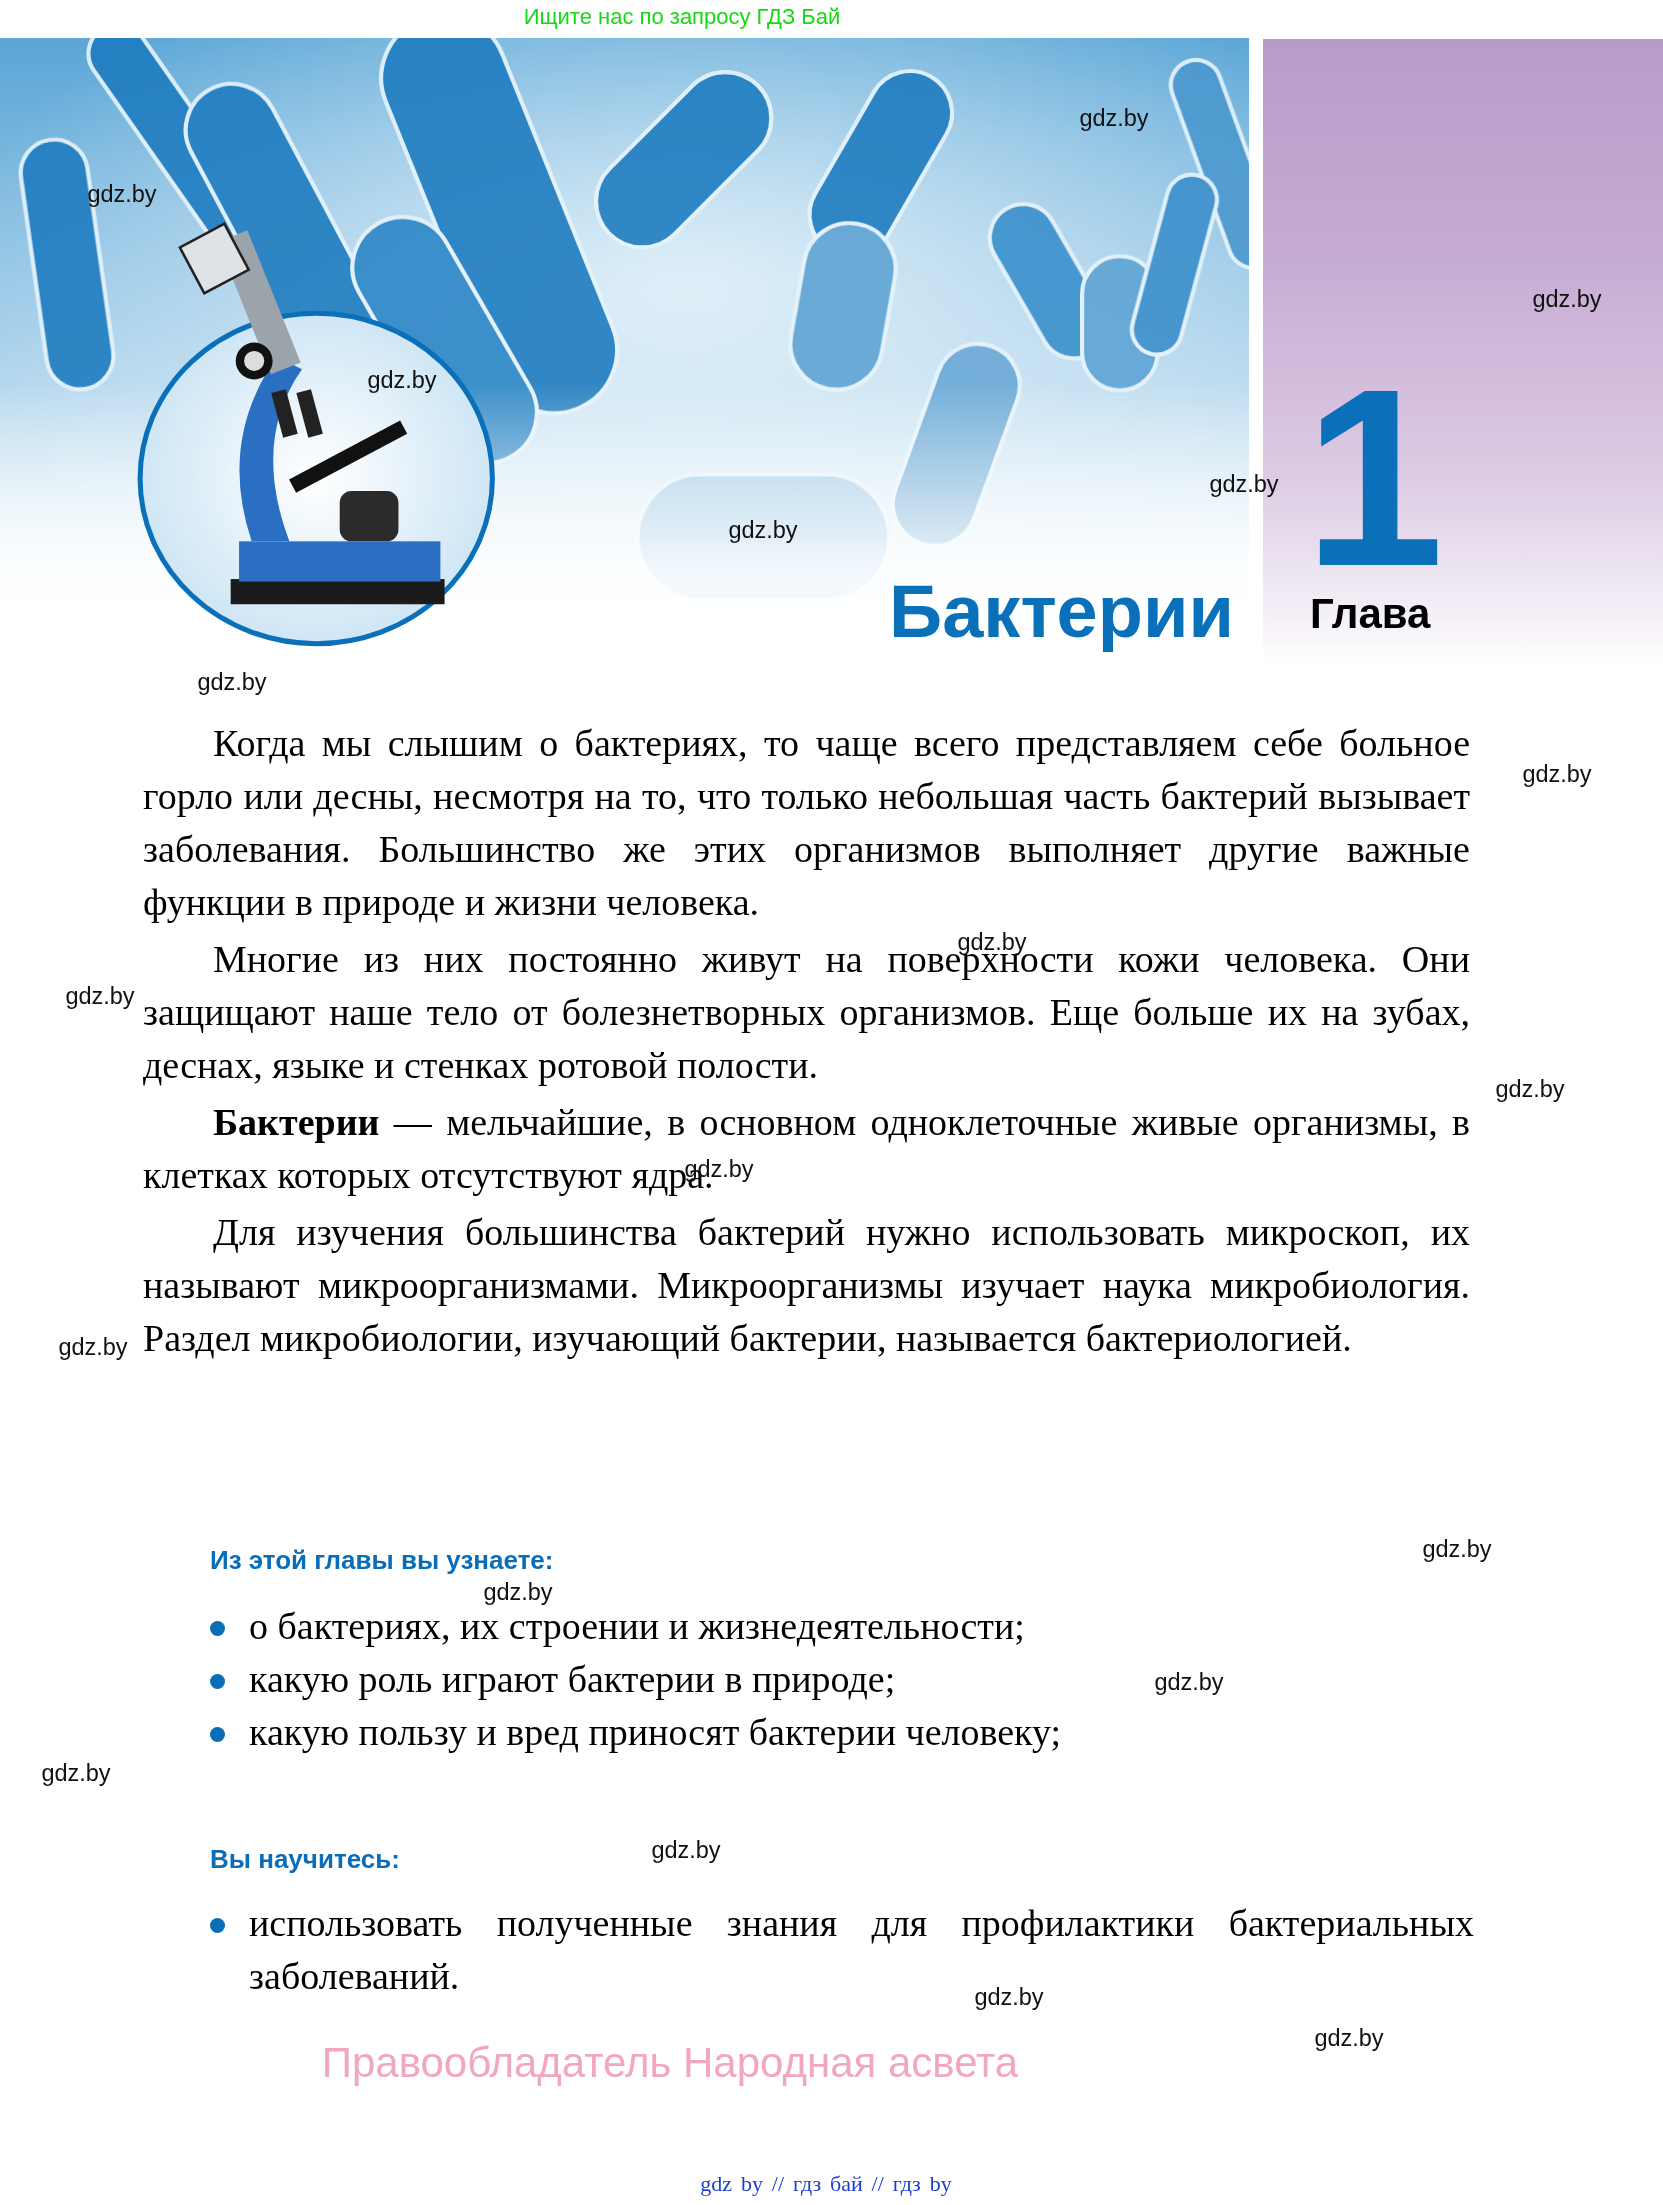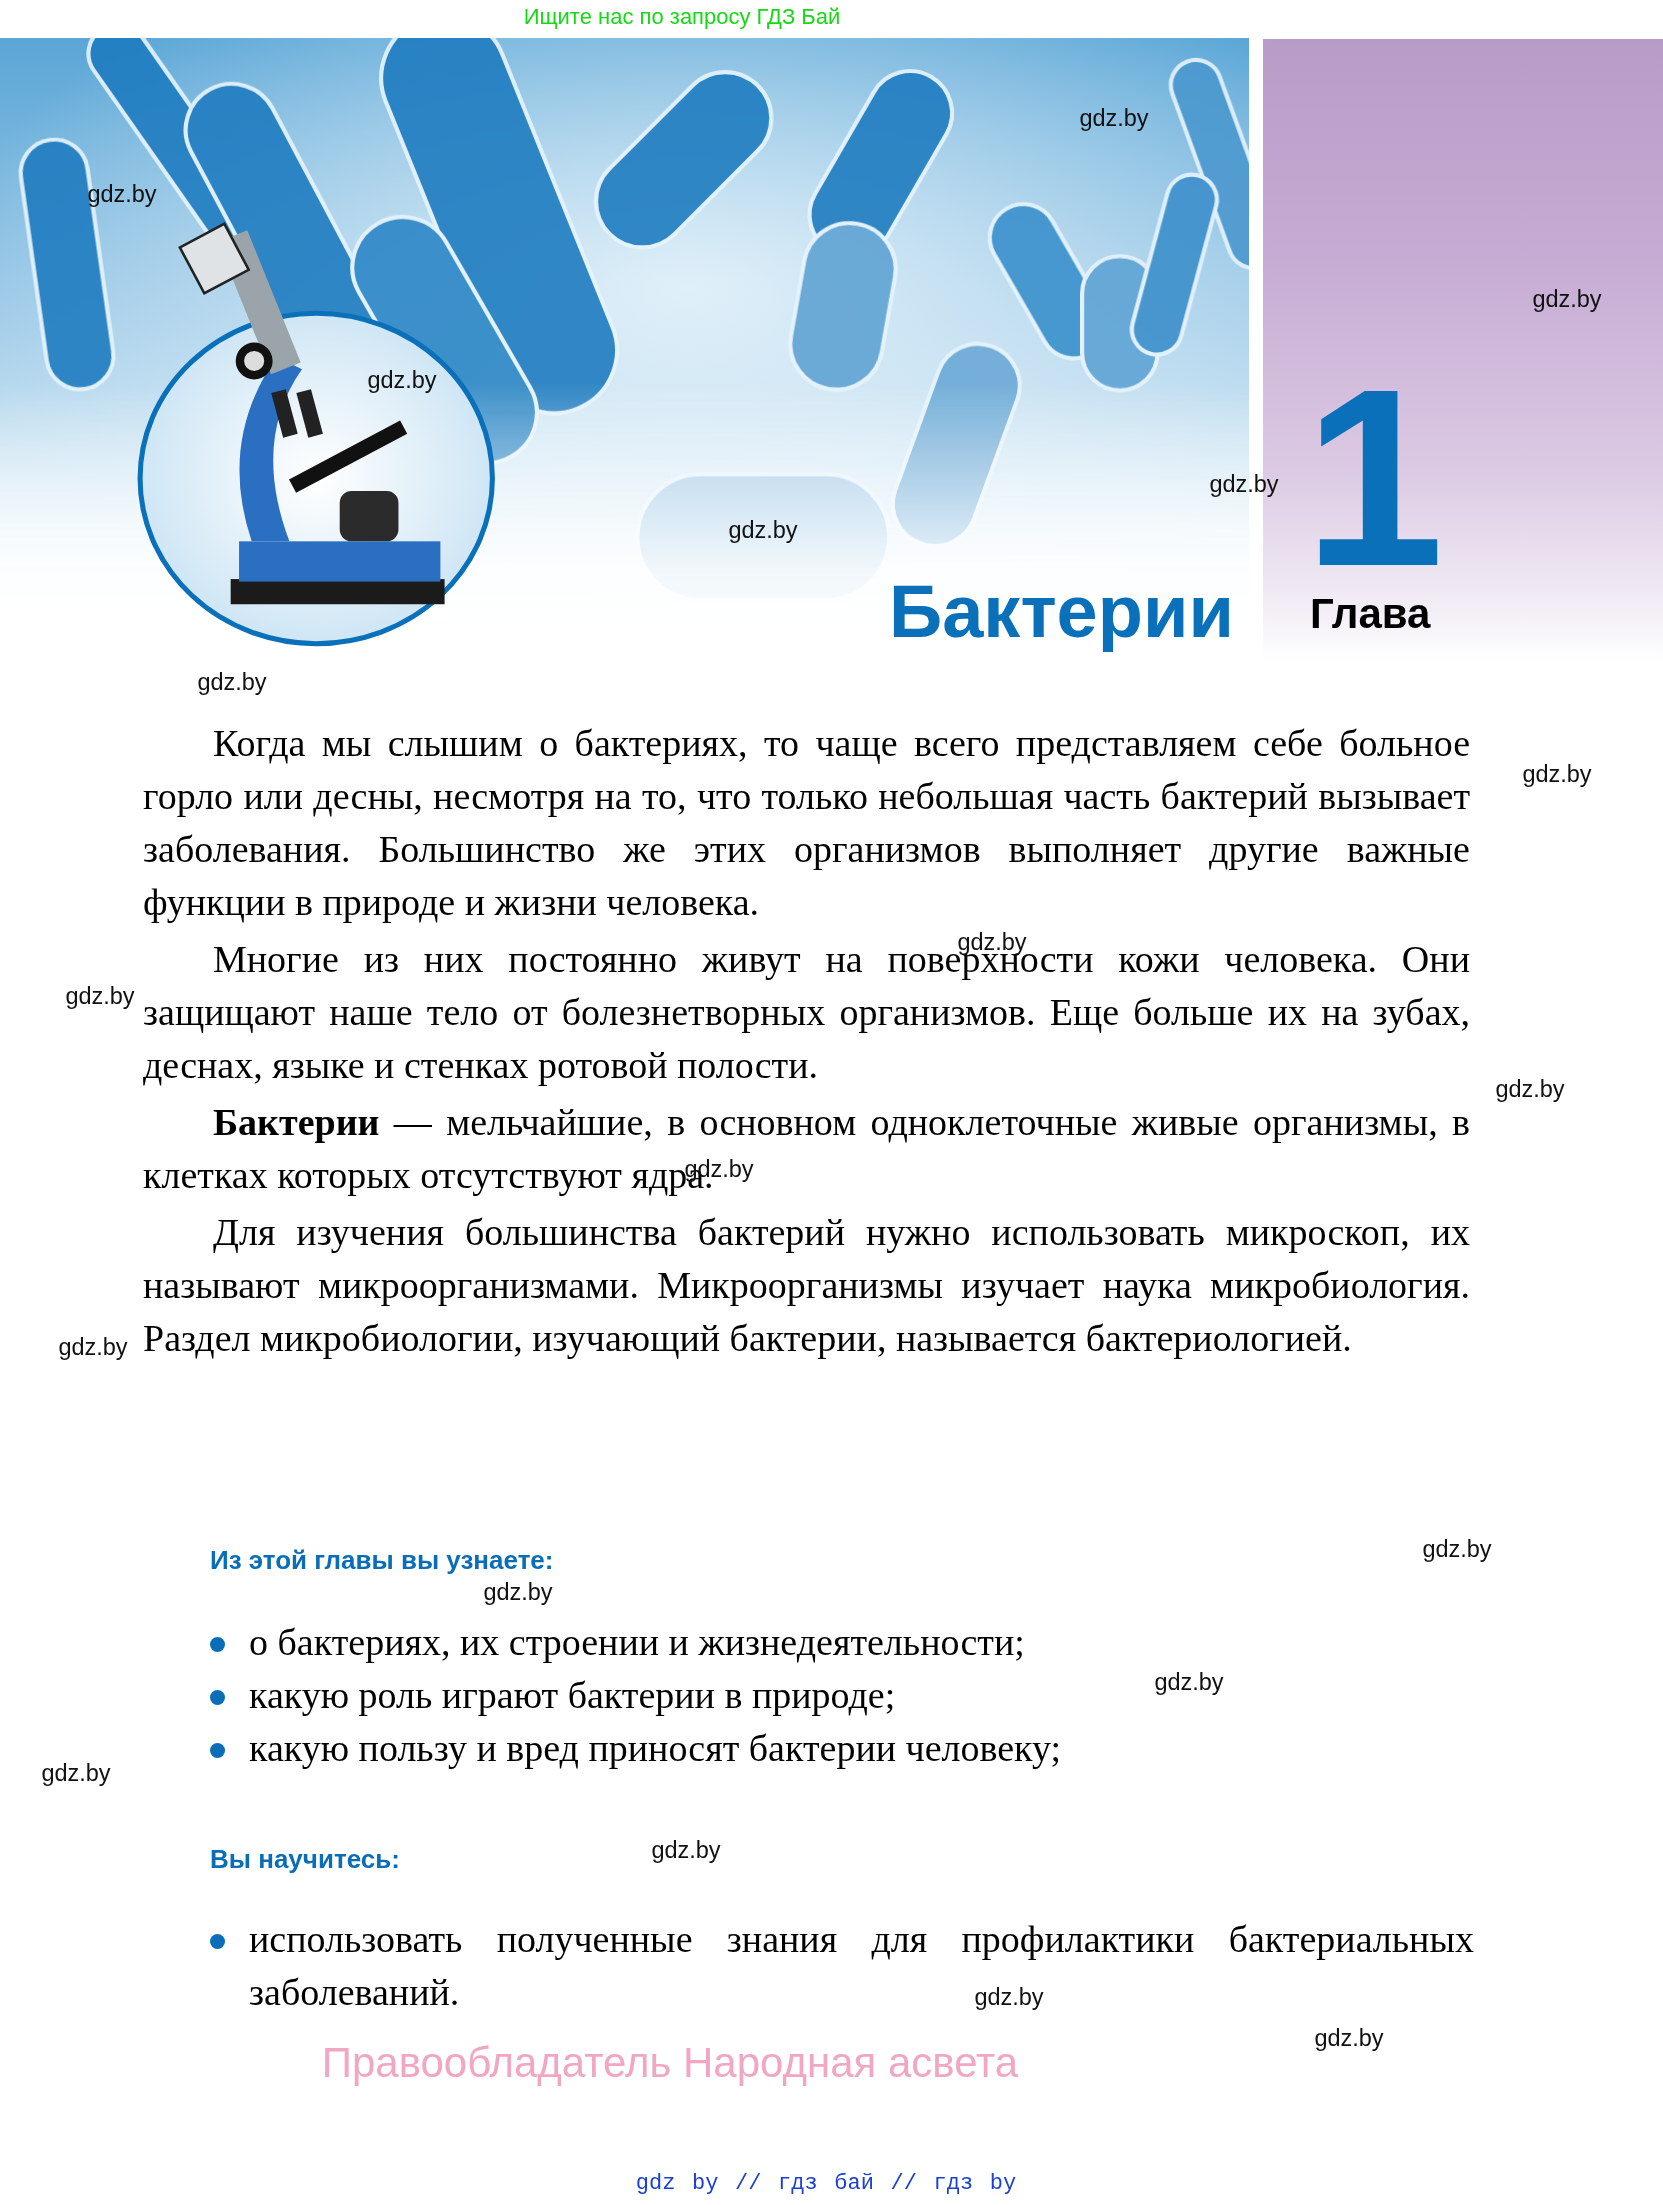--- a/index.html
+++ b/index.html
@@ -11,27 +11,27 @@
   .purple { left:1263px; top:39px; width:401px; height:624px;
     background:linear-gradient(to bottom, #b99bc8 0%, #c6abd3 35%, #dccbe4 70%, #f4eff7 92%, #ffffff 100%); }
   .chapter-num { left:1304px; top:352px; font-family:"Liberation Sans", sans-serif; font-weight:bold; font-size:252px; line-height:252px; color:#0a70b9; }
   .chapter-word { left:1310px; top:590px; font-family:"Liberation Sans", sans-serif; font-weight:bold; font-size:42px; line-height:47px; color:#000; }
   .chapter-title { left:889px; top:570px; font-family:"Liberation Sans", sans-serif; font-weight:bold; font-size:74px; line-height:84px; color:#0a70b9; }
   .body-text { left:139px; top:713px; width:1335px; font-size:38px; line-height:53px; color:#000; text-align:justify; }
   .body-text p { margin:4px; text-indent:70px; }
   .section-head { font-family:"Liberation Sans", sans-serif; font-weight:bold; font-size:26px; color:#0a6db8; }
   .h1 { left:210px; top:1539px; line-height:42px; }
   .h2 { left:210px; top:1838px; line-height:42px; }
-  .blist { left:210px; width:1264px; font-size:38px; line-height:53px; color:#000;margin-top:16px; }
+  .blist { left:210px; width:1264px; font-size:38px; line-height:53px; color:#000; }
   .blist .item { position:relative; padding-left:39px; text-align:justify; }
   .blist .dot { position:absolute; left:0; top:21px; width:15px; height:15px; border-radius:50%; background:#0a6db8; }
   .list1 { top:1600px; }
   .list2 { top:1897px; }
   .owner { left:0; width:1340px; top:2039px; text-align:center; font-family:"Liberation Sans", sans-serif; font-size:42px; line-height:47px; color:#f1a7c3; }
-  .footer { left:0; width:1652px; top:2170px; text-align:center; font-family:Liberation Mono, monospace; font-size:22px; line-height:27px; color:#1a3fd1; word-spacing:3.4px; }
+  .footer { left:0; width:1652px; top:2170px; text-align:center; font-family:Liberation Serif, serif; font-size:22px; line-height:27px; color:#1a3fd1; word-spacing:3.4px; }
   .wm { font-family:"Liberation Sans", sans-serif; font-size:23.5px; line-height:25px; color:#111; transform:translate(-50%,-50%); white-space:nowrap; }
 </style>
 </head>
 <body>
 
 <div class="abs topbar">Ищите нас по запросу ГДЗ Бай</div>
 
 <div class="abs hero">
   <svg width="1249" height="625" viewBox="0 0 1489 745" xmlns="http://www.w3.org/2000/svg">
     <defs>

